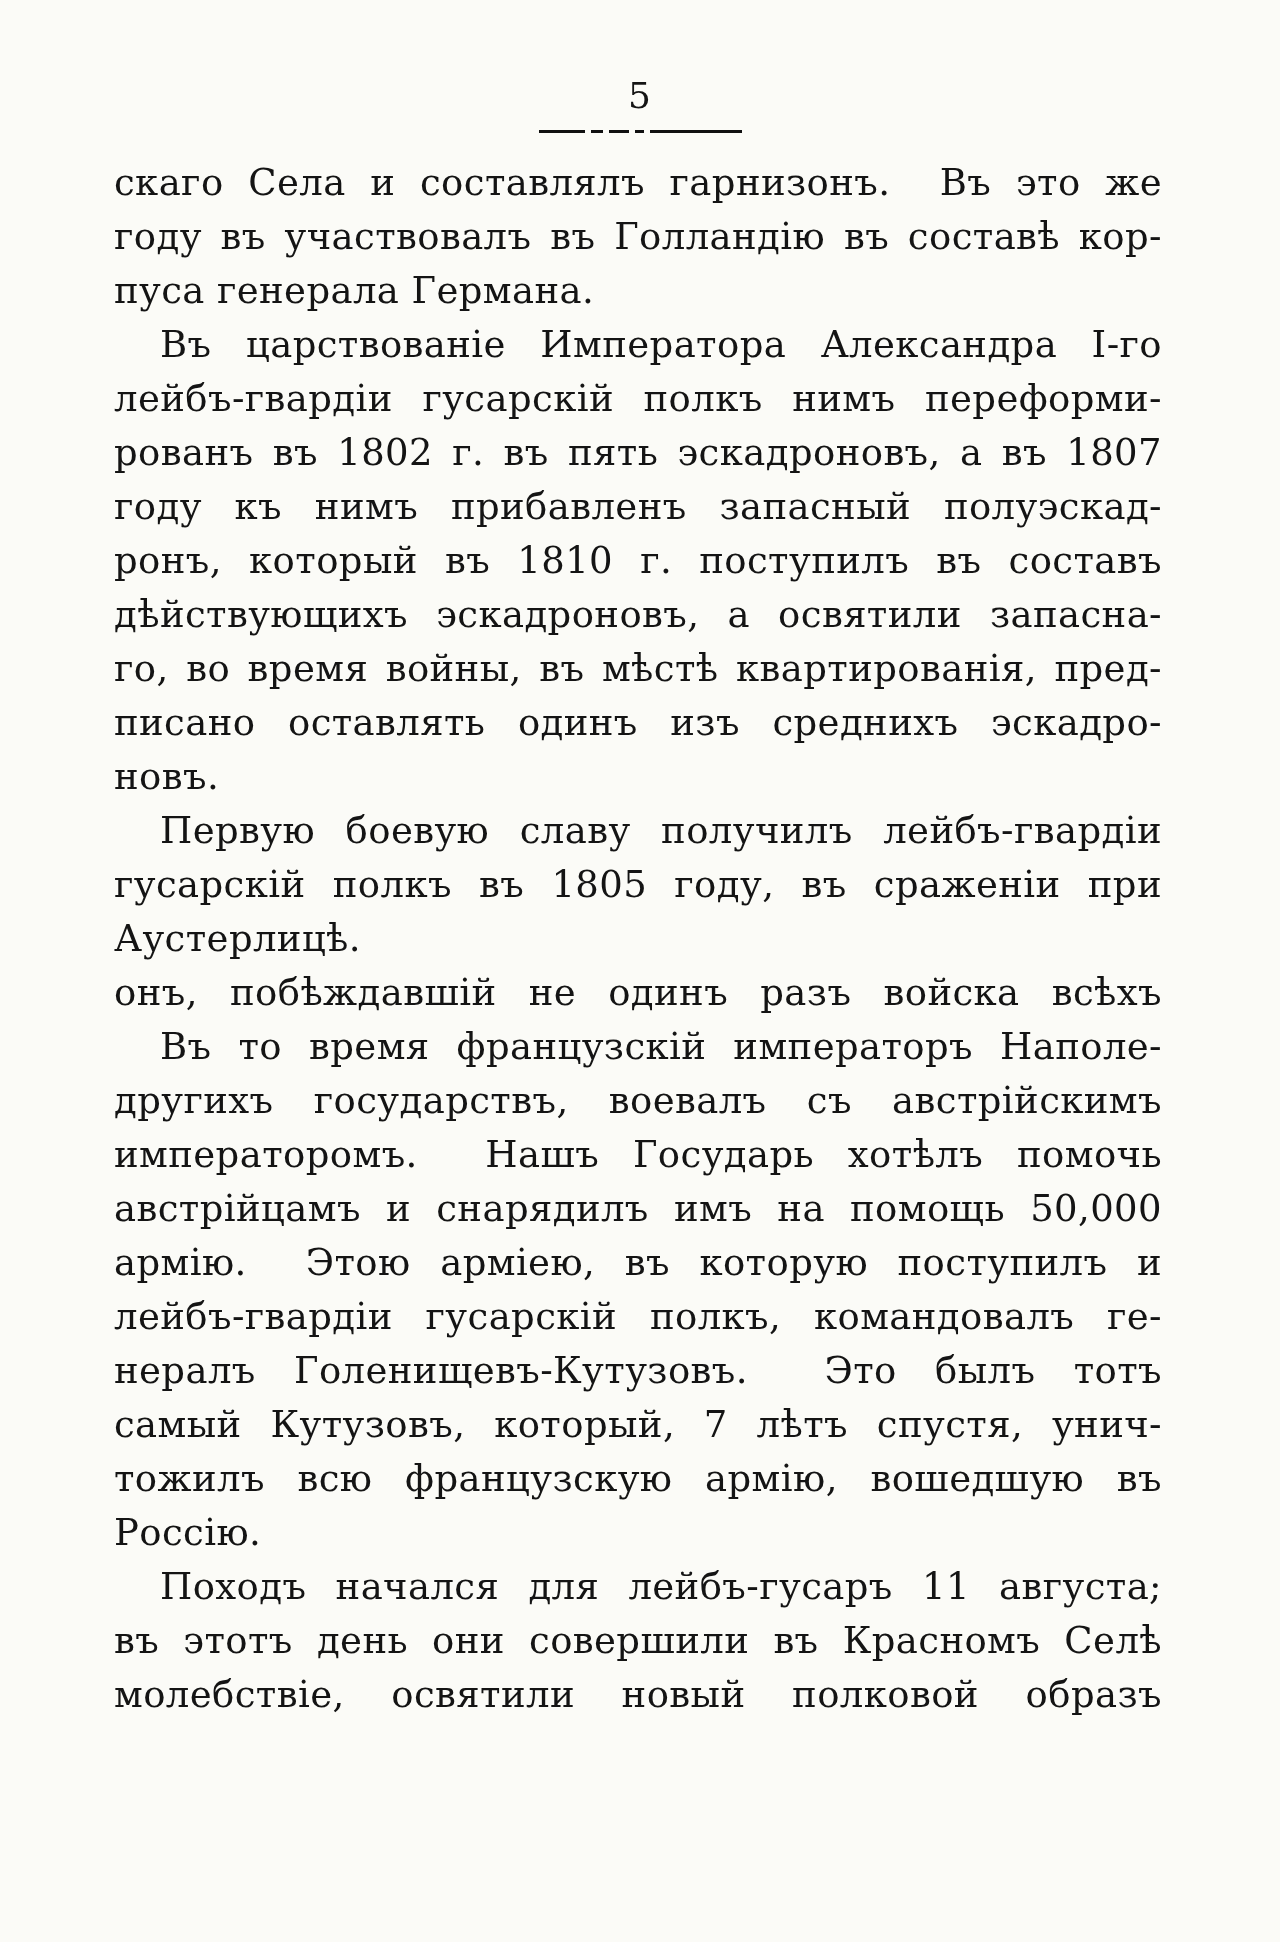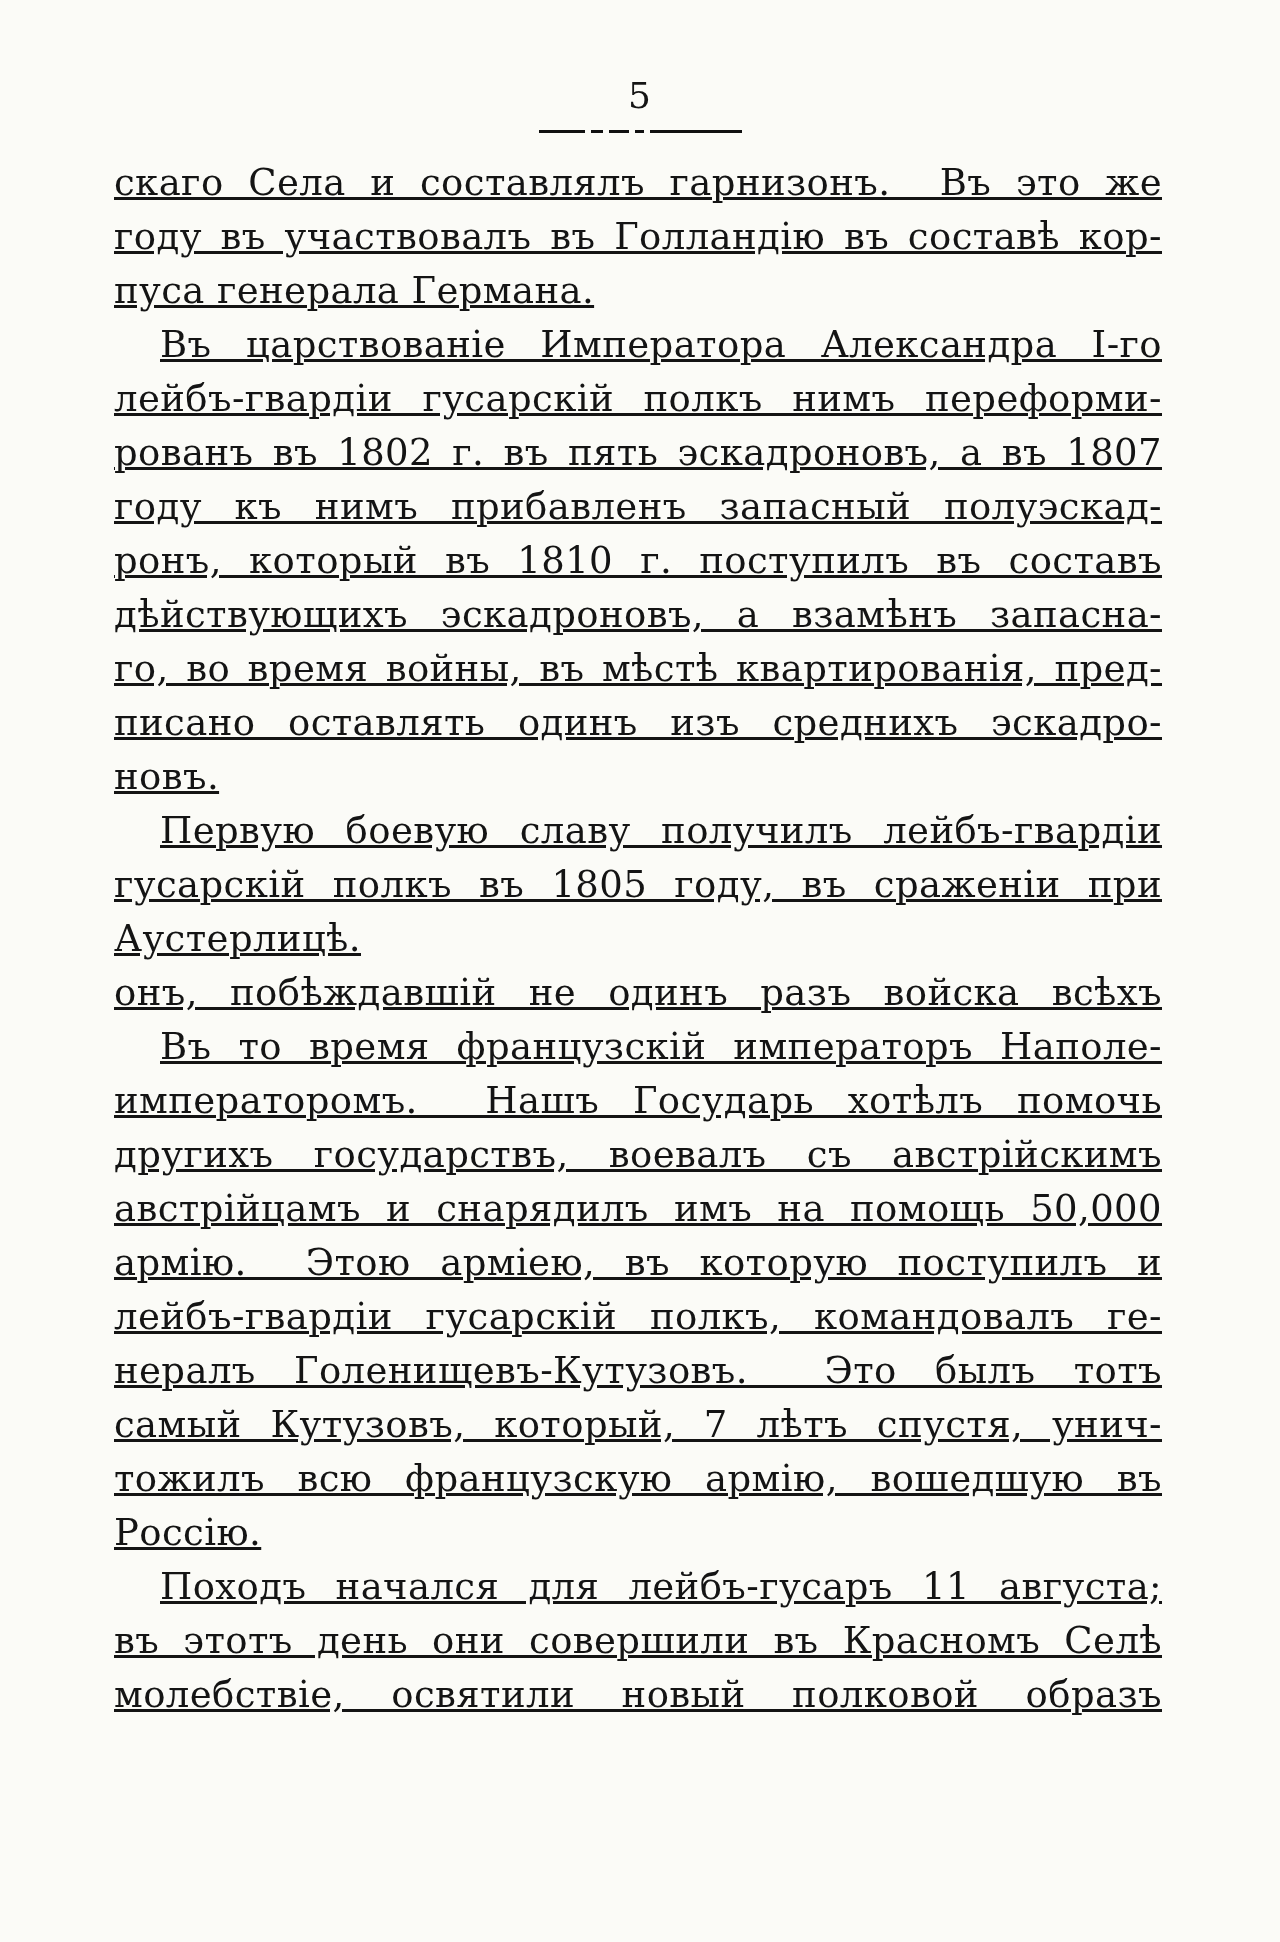--- a/index.html
+++ b/index.html
@@ -58,21 +58,20 @@
     top: 156px;
     width: 1048px;
   }
   .para { margin: 0; }
   .line {
     font-size: 37px;
     line-height: 54px;
     letter-spacing: 0.4px;
     white-space: normal;
     text-align: left;
-    text-decoration: underline;
   }
   .line.justify {
     text-align: justify;
     text-align-last: justify;
     text-justify: inter-word;
   }
   .line.indent {
     padding-left: 46px;
   }
 </style>
@@ -94,35 +93,35 @@
         <div class="line justify">скаго Села и составлялъ гарнизонъ.&nbsp; Въ это же</div>
         <div class="line justify">году въ участвовалъ въ Голландію въ составѣ кор-</div>
         <div class="line">пуса генерала Германа.</div>
       </div>
       <div class="para">
         <div class="line justify indent">Въ царствованіе Императора Александра I-го</div>
         <div class="line justify">лейбъ-гвардіи гусарскій полкъ нимъ переформи-</div>
         <div class="line justify">рованъ въ 1802 г. въ пять эскадроновъ, а въ 1807</div>
         <div class="line justify">году къ нимъ прибавленъ запасный полуэскад-</div>
         <div class="line justify">ронъ, который въ 1810 г. поступилъ въ составъ</div>
-        <div class="line justify">дѣйствующихъ эскадроновъ, а взамѣнъ запасна-</div>
+        <div class="line justify">дѣйствующихъ эскадроновъ, а освятили запасна-</div>
         <div class="line justify">го, во время войны, въ мѣстѣ квартированія, пред-</div>
         <div class="line justify">писано оставлять одинъ изъ среднихъ эскадро-</div>
         <div class="line">новъ.</div>
       </div>
       <div class="para">
         <div class="line justify indent">Первую боевую славу получилъ лейбъ-гвардіи</div>
         <div class="line justify">гусарскій полкъ въ 1805 году, въ сраженіи при</div>
         <div class="line">Аустерлицѣ.</div>
       </div>
       <div class="para">
         <div class="line justify">онъ, побѣждавшій не одинъ разъ войска всѣхъ</div>
         <div class="line justify indent">Въ то время французскій императоръ Наполе-</div>
+        <div class="line justify">другихъ государствъ, воевалъ съ австрійскимъ</div>
         <div class="line justify">императоромъ.&nbsp; Нашъ Государь хотѣлъ помочь</div>
-        <div class="line justify">другихъ государствъ, воевалъ съ австрійскимъ</div>
         <div class="line justify">австрійцамъ и снарядилъ имъ на помощь 50,000</div>
         <div class="line justify">армію.&nbsp; Этою арміею, въ которую поступилъ и</div>
         <div class="line justify">лейбъ-гвардіи гусарскій полкъ, командовалъ ге-</div>
         <div class="line justify">нералъ Голенищевъ-Кутузовъ.&nbsp; Это былъ тотъ</div>
         <div class="line justify">самый Кутузовъ, который, 7 лѣтъ спустя, унич-</div>
         <div class="line justify">тожилъ всю французскую армію, вошедшую въ</div>
         <div class="line">Россію.</div>
       </div>
       <div class="para">
         <div class="line justify indent">Походъ начался для лейбъ-гусаръ 11 августа;</div>

